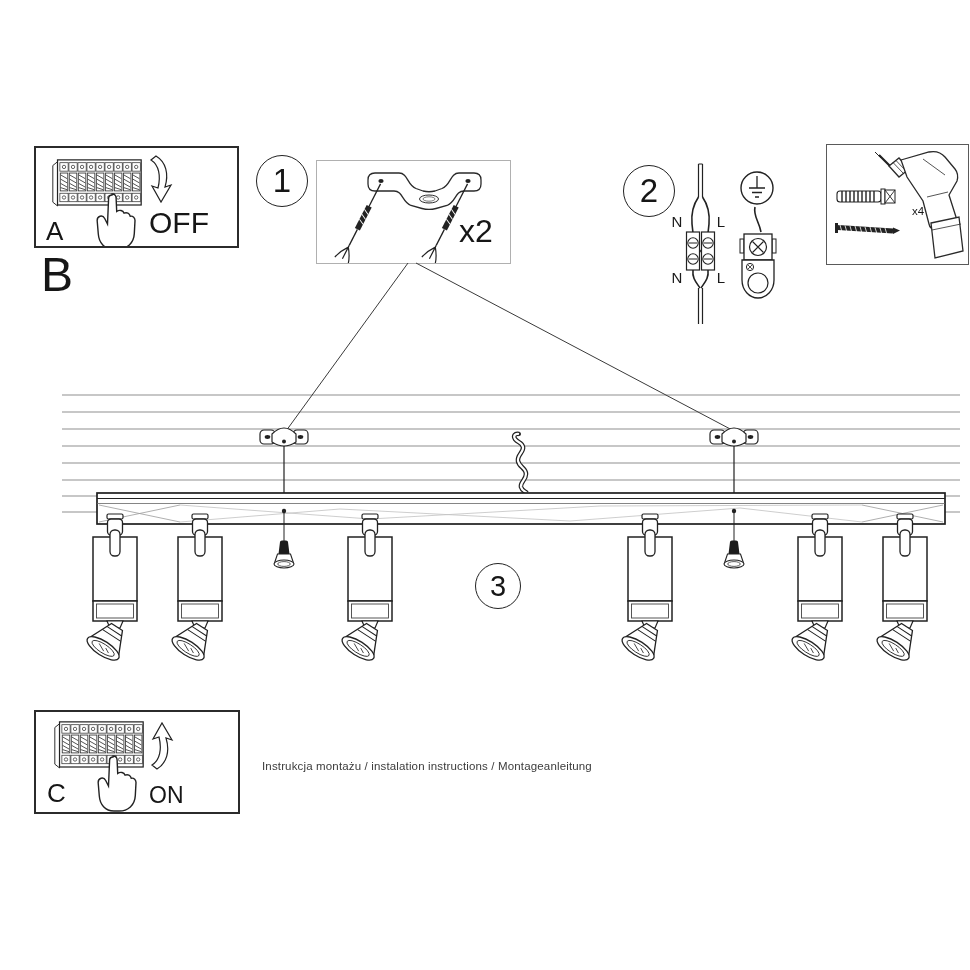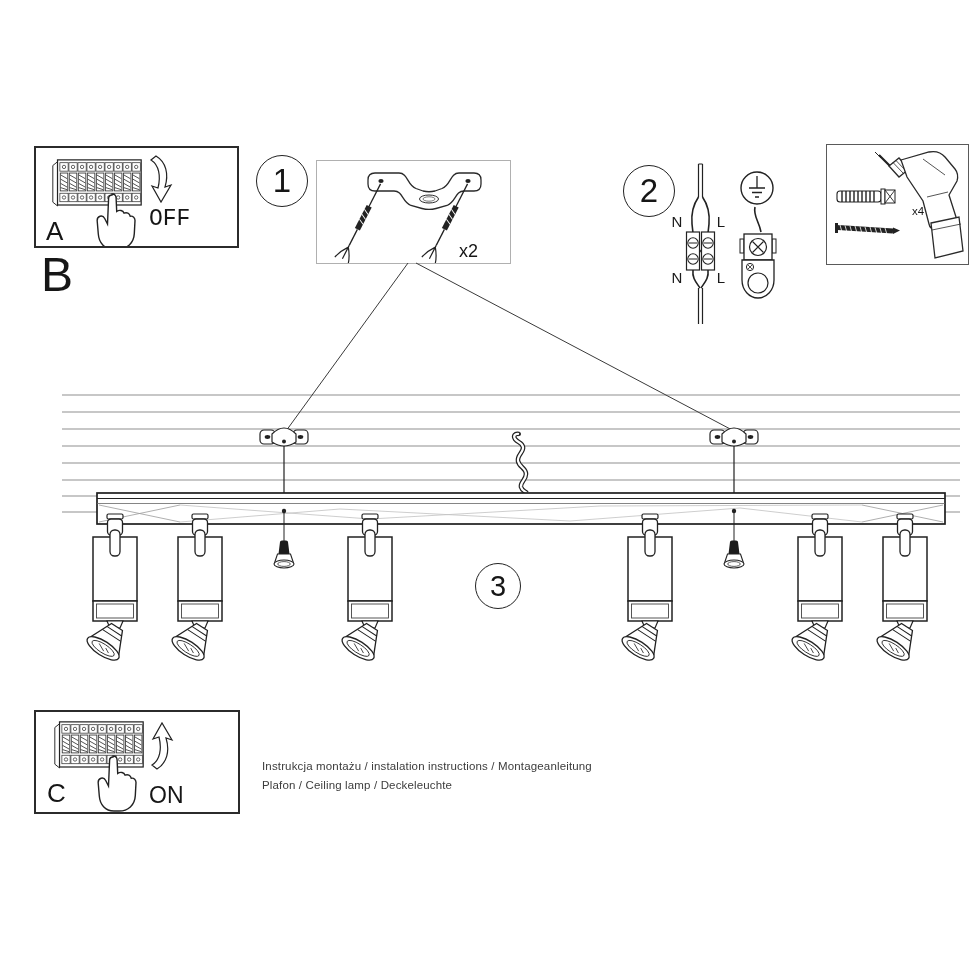--- a/index.html
+++ b/index.html
@@ -8,21 +8,21 @@
   .abs{position:absolute;}
   .panel{position:absolute;border:2px solid #2b2b2b;background:#fff;}
   .box-light{position:absolute;border:1px solid #b0b0b0;background:#fff;}
   .box-mid{position:absolute;border:1.4px solid #5a5a5a;background:#fff;}
   .lbl{position:absolute;line-height:1;color:#161616;white-space:nowrap;}
   .badge{position:absolute;border:1.6px solid #222;border-radius:50%;
          display:flex;align-items:center;justify-content:center;background:#fff;color:#161616;}
   svg{display:block;}
   .fill{position:absolute;left:0;top:0;}
   #footer{position:absolute;left:262px;top:757px;font-size:11.5px;line-height:19px;
-          color:#3c3c3c;letter-spacing:.15px;}
+          color:#3c3c3c;letter-spacing:.15px;text-align:center;}
 </style>
 </head>
 <body>
 
 <div id="page">
 
   <svg width="0" height="0" style="position:absolute" aria-hidden="true">
     <defs>
       <g id="bmod">
         <rect x="0" y="0" width="8.8" height="9" fill="#fff" stroke="#333" stroke-width="0.8"></rect>
@@ -101,21 +101,21 @@
       <g>
         <use href="#breaker" transform="translate(14,10) scale(0.94)"></use>
       </g>
       <g>
         <use href="#hand" transform="translate(59,44)"></use>
       </g>
       <g>
         <use href="#arrow-curve" transform="translate(112,7)"></use>
       </g>
     </svg>
-    <div class="lbl" style="left:113px;top:60px;font-size:23px;font-family:Liberation Mono, monospace;">OFF</div>
+    <div class="lbl" style="left:113px;top:60px;font-size:30px;">OFF</div>
     <div class="lbl" style="left:10px;top:70px;font-size:26px;">A</div>
   </div>
 
   <div class="lbl" style="left:41px;top:251px;font-size:48px;">B</div>
 
   <div class="badge" style="left:256px;top:155px;width:50px;height:50px;font-size:33px;">
     <span>1</span>
   </div>
   <div class="box-light" style="left:316px;top:160px;width:193px;height:102px">
     <svg class="fill" width="193" height="102" viewBox="0 0 193 102">
@@ -131,21 +131,21 @@
         <ellipse cx="151" cy="20" rx="2.6" ry="2" fill="#222"></ellipse>
       </g>
       <g transform="translate(64,22) rotate(27)">
         <use href="#screw-long"></use>
       </g>
       <g transform="translate(151,22) rotate(27)">
         <use href="#screw-long"></use>
       </g>
     </svg>
   </div>
-  <div class="lbl" style="left:459px;top:215px;font-size:18px;margin-top:27px;">x2</div>
+  <div class="lbl" style="left:459px;top:215px;font-size:32px;">x2</div>
 
   <div class="badge" style="left:623px;top:165px;width:50px;height:50px;font-size:33px;">
     <span>2</span>
   </div>
   <svg class="abs" style="left:660px;top:150px" width="145" height="180" viewBox="0 0 145 180">
     <g>
       <path d="M38.5,14 V47 M42.5,14 V47 M38.5,14 H42.5" stroke="#222" stroke-width="1.2" fill="none"></path>
       <path d="M38.5,47 C33,55 31,63 32,74 L33,83" stroke="#222" stroke-width="1.6" fill="none"></path>
       <path d="M42.5,47 C48,55 50,63 49,74 L48,83" stroke="#222" stroke-width="1.6" fill="none"></path>
     </g>
@@ -286,16 +286,15 @@
       <g>
         <use href="#arrow-curve" transform="translate(113,58) scale(1,-1)"></use>
       </g>
     </svg>
     <div class="lbl" style="left:113px;top:72px;font-size:23px;">ON</div>
     <div class="lbl" style="left:11px;top:68px;font-size:26px;">C</div>
   </div>
 
   <div id="footer">
     <div>Instrukcja montażu / instalation instructions / Montageanleitung</div>
-    <div>Plafon / Ceiling lamp / Deckeleuchte</div>
   </div>
 
 </div>
 
 </body></html>

